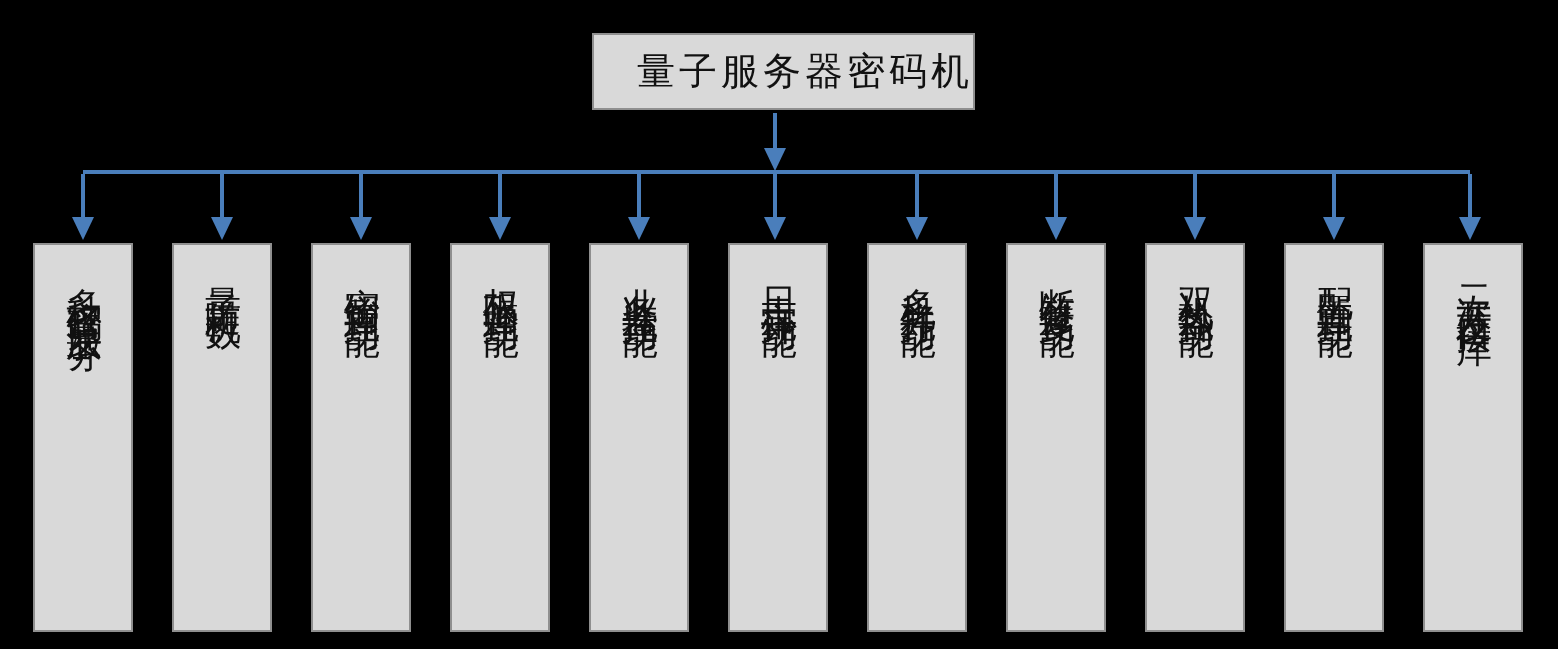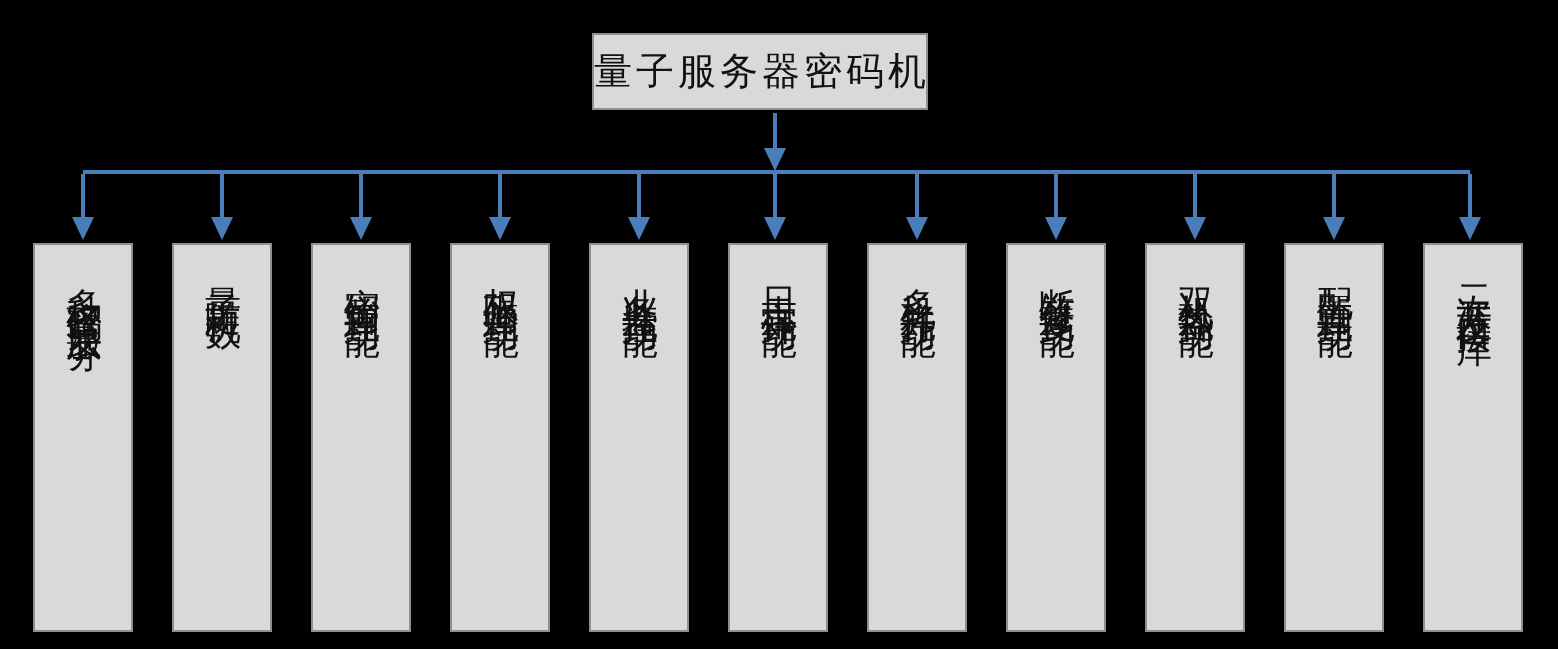--- a/index.html
+++ b/index.html
@@ -12,25 +12,25 @@
   html,body{margin:0;padding:0;background:var(--bg);}
   .canvas{
     position:relative;
     width:1558px;height:649px;
     background:var(--bg);
     overflow:hidden;
     font-family:"Liberation Serif","DejaVu Serif",serif;
   }
   .root-box{
     position:absolute;
-    left:592px;top:33px;width:336px;height:77px;
+    left:592px;top:33px;width:383px;height:77px;
     box-sizing:border-box;
     background:var(--fill);
     border:2px solid var(--border);
-    display:flex;align-items:center;justify-content:flex-start;
+    display:flex;align-items:center;justify-content:flex-end;
   }
   .root-label{
     font-size:38px;
     letter-spacing:4px;
     color:var(--text);
     white-space:nowrap;
   }
   .connectors{
     position:absolute;left:0;top:0;width:1558px;height:649px;
     pointer-events:none;

